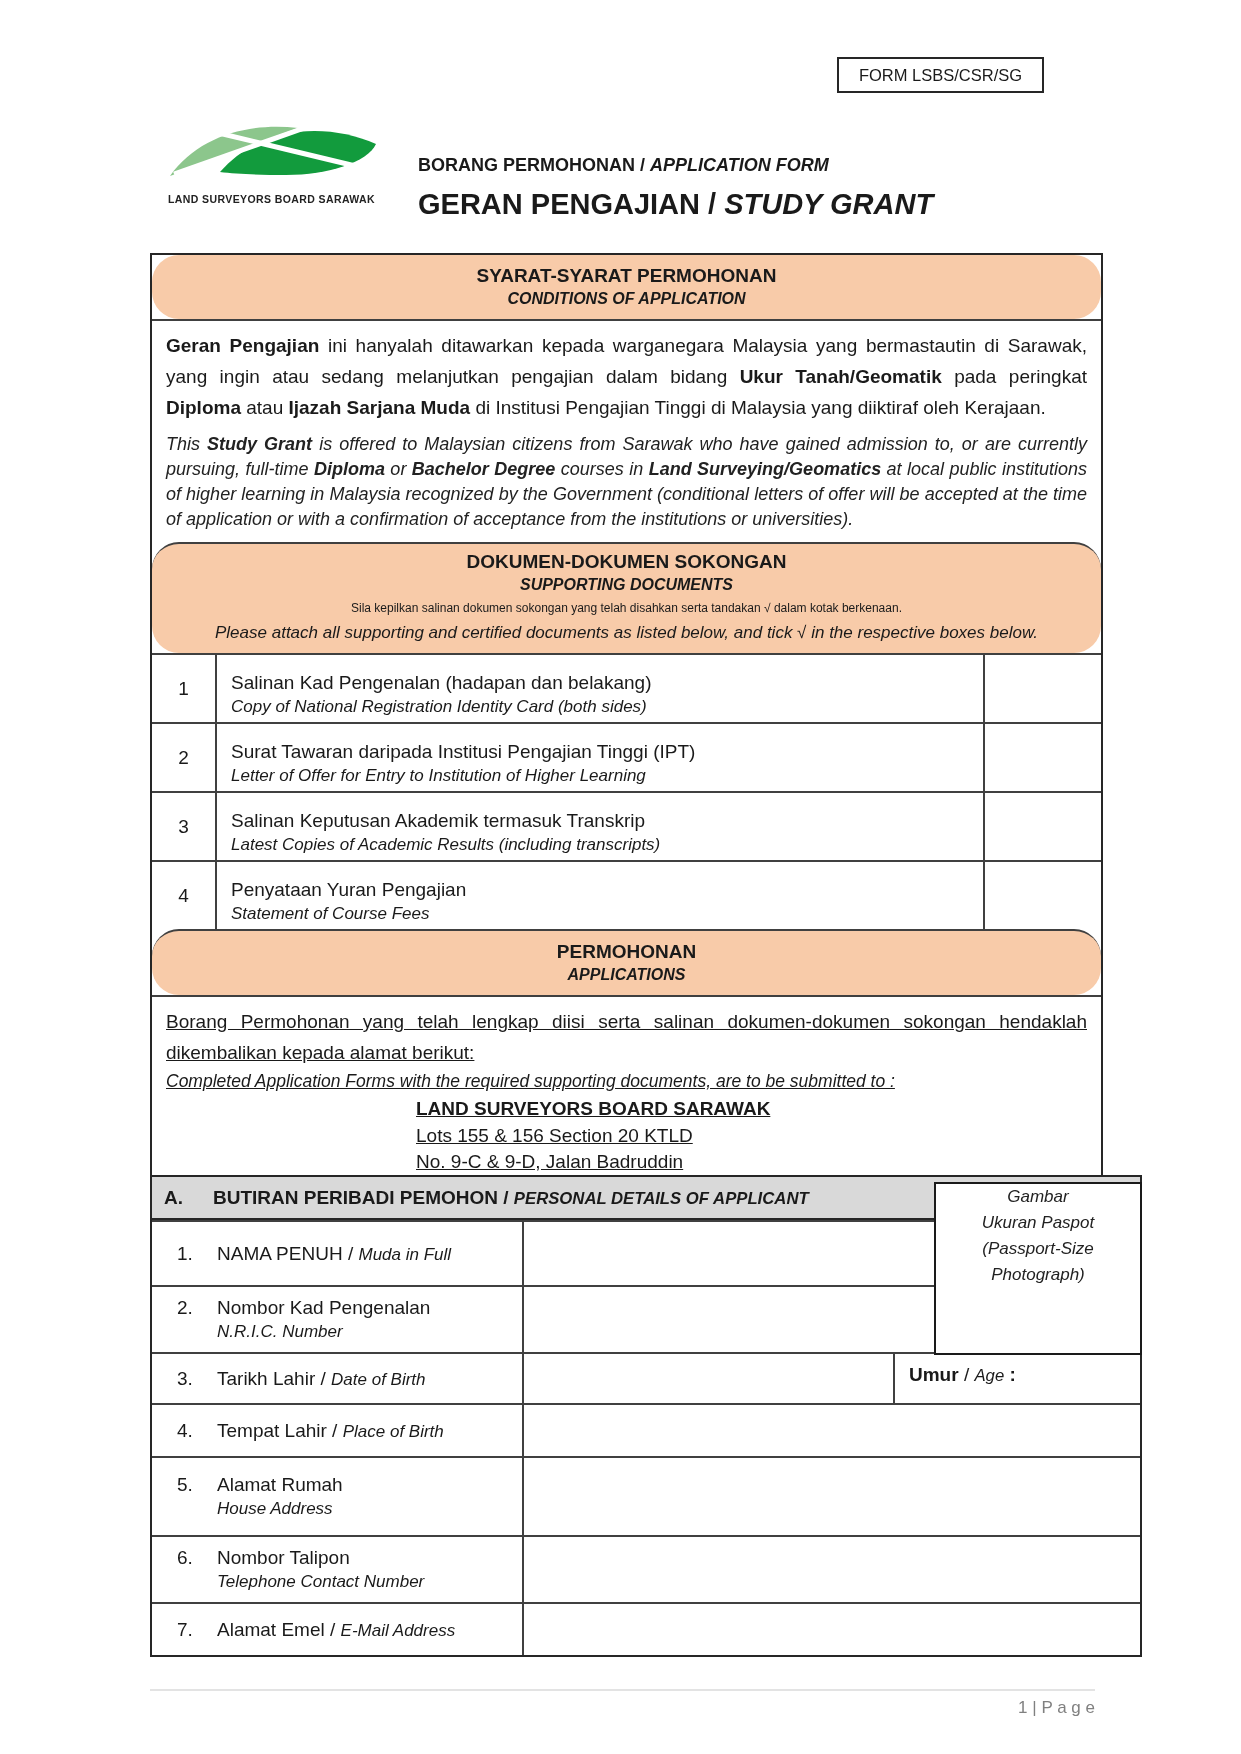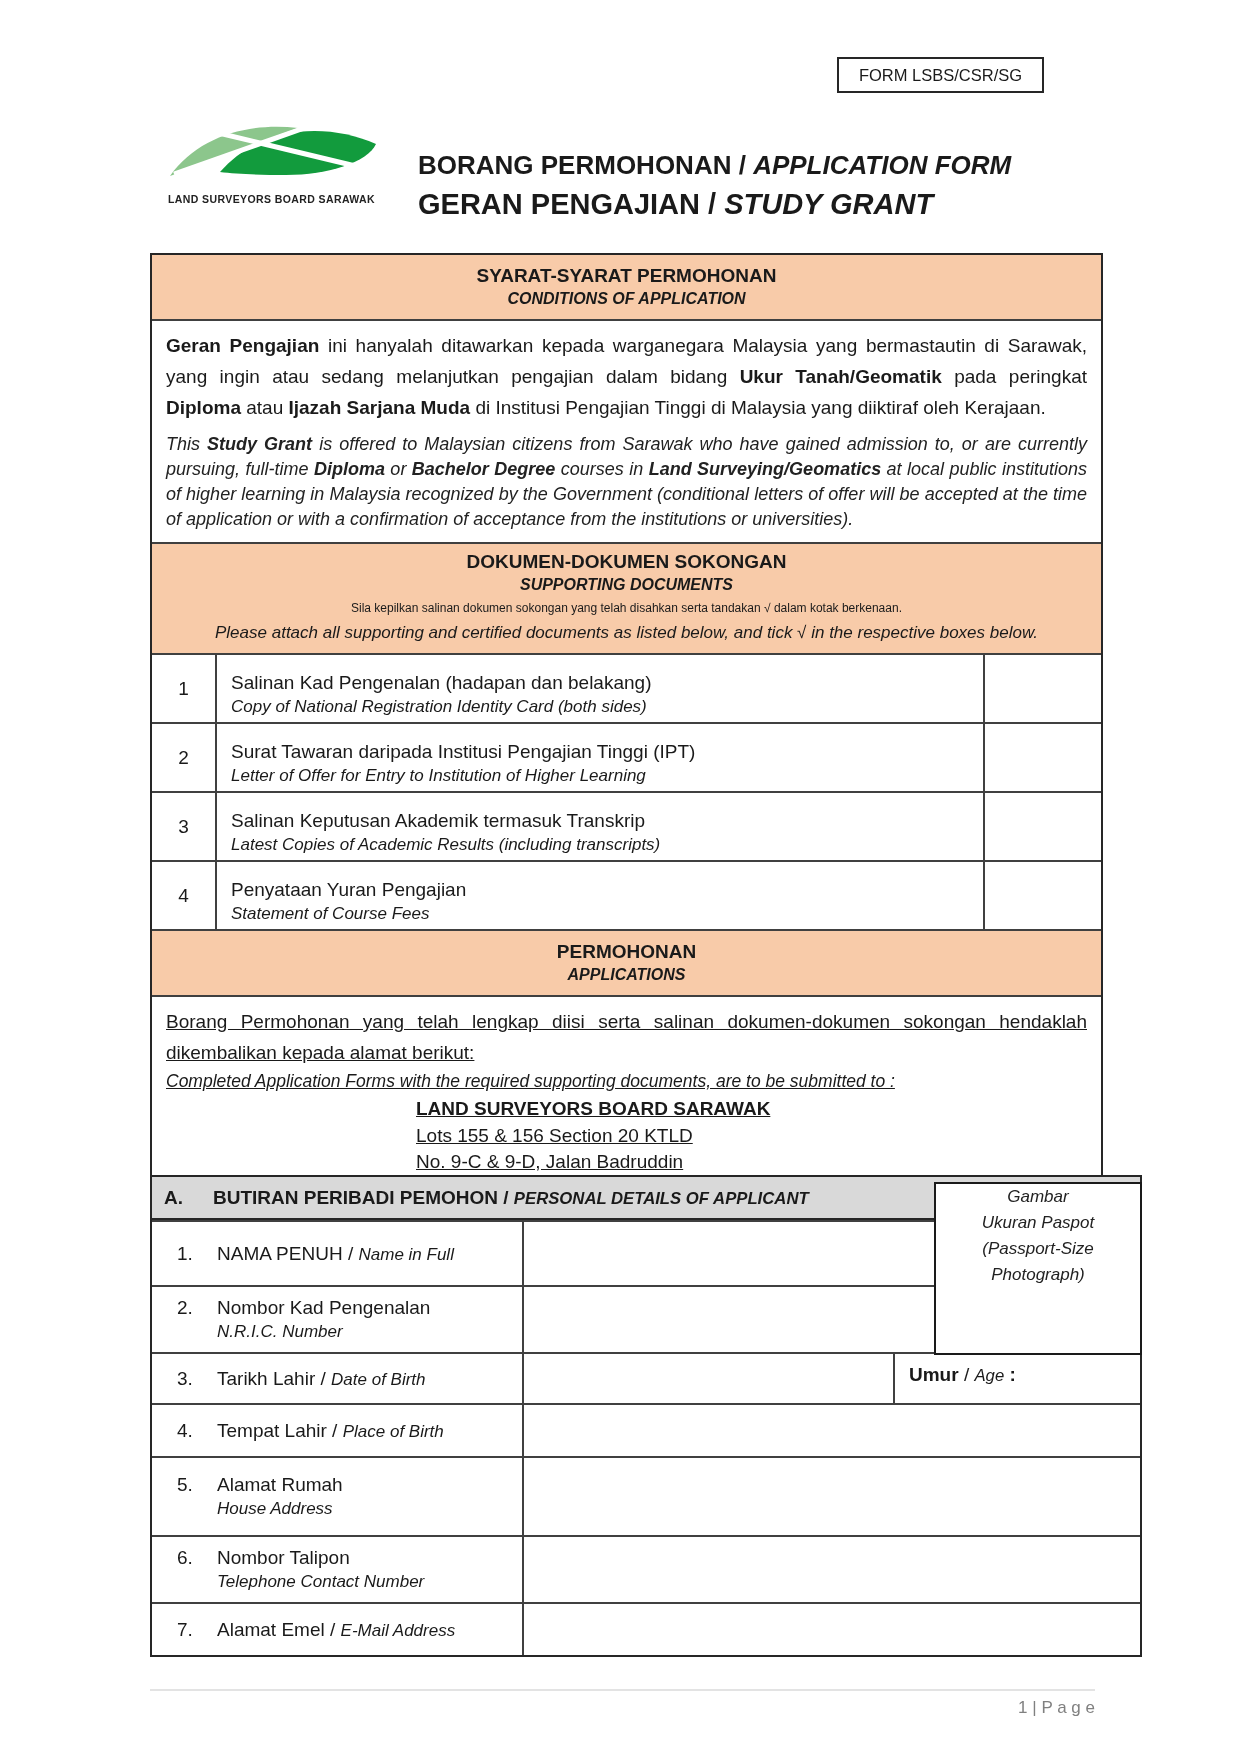--- a/index.html
+++ b/index.html
@@ -26,31 +26,31 @@
   
   .brand { position:absolute; top:118px; left:168px; width:218px; }
   .brand svg { display:block; width:214px; height:74px; }
   .brand-caption {
     font-size:10.5px; font-weight:bold; letter-spacing:0.4px;
     margin-top:1px; white-space:nowrap; color:#222;
   }
 
   
   .titles { position:absolute; top:150px; left:418px; }
-  .title-line1 { font-size:26px; font-weight:bold; line-height:30px; }
+  .title-line1 { font-size:18px; font-weight:bold; line-height:30px; }
   .title-line2 { font-size:29px; font-weight:bold; line-height:34px; margin-top:7px; }
 
   
   .main-table {
     position:absolute; top:253px; left:150px; width:953px;
     border:2px solid var(--border-dark,#262626); box-sizing:border-box;
     background:#fff;
   }
   .bt { border-top:2px solid var(--border-mid,#404040); }
-  .peach { background:var(--peach,#F8CBA9); text-align:center; }
+  .peach { background:var(--peach,#F8CBA9); text-align:center;border-radius:27px; }
   .hdr-pad { padding:9px 10px 10px; }
   .hdr-ms  { font-size:19px; font-weight:bold; line-height:24px; }
   .hdr-en  { font-size:16px; font-weight:bold; font-style:italic; line-height:21px; }
 
   .cond-body { padding:9px 14px 10px; }
   .para-ms { font-size:19px; line-height:31px; text-align:justify; }
   .para-en { font-size:18px; line-height:25px; text-align:justify; font-style:italic; margin-top:9px; color:#222; }
 
   .docs-hdr { padding:6px 10px 8px; }
   .docs-note-ms { font-size:12px; line-height:26px; }
@@ -211,21 +211,21 @@
 
   <div class="section-a">
 
     <div class="sa-header">
       <span class="sa-letter">A.</span><span><span class="b">BUTIRAN PERIBADI PEMOHON</span><span class="b"> / </span><span class="b i sm">PERSONAL DETAILS OF APPLICANT</span></span>
     </div>
 
     <div class="sa-row r1">
       <div class="sa-label">
         <div class="sa-no">1.</div>
-        <div class="sa-lab-ms"><span>NAMA PENUH</span><span> / </span><span class="sa-lab-en">Name in Full</span></div>
+        <div class="sa-lab-ms"><span>NAMA PENUH</span><span> / </span><span class="sa-lab-en">Muda in Full</span></div>
       </div>
       <div></div>
     </div>
 
     <div class="sa-row r2">
       <div class="sa-label">
         <div class="sa-no">2.</div>
         <div>
           <div class="sa-lab-ms">Nombor Kad Pengenalan</div>
           <div class="sa-lab-en">N.R.I.C. Number</div>

